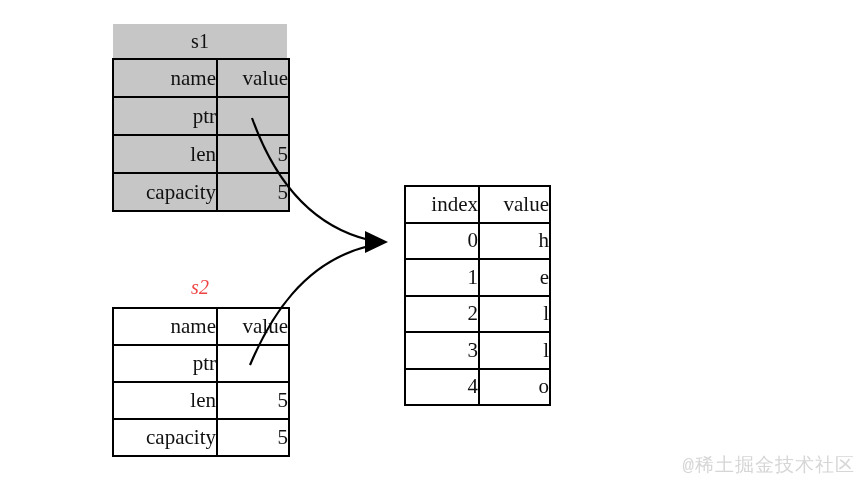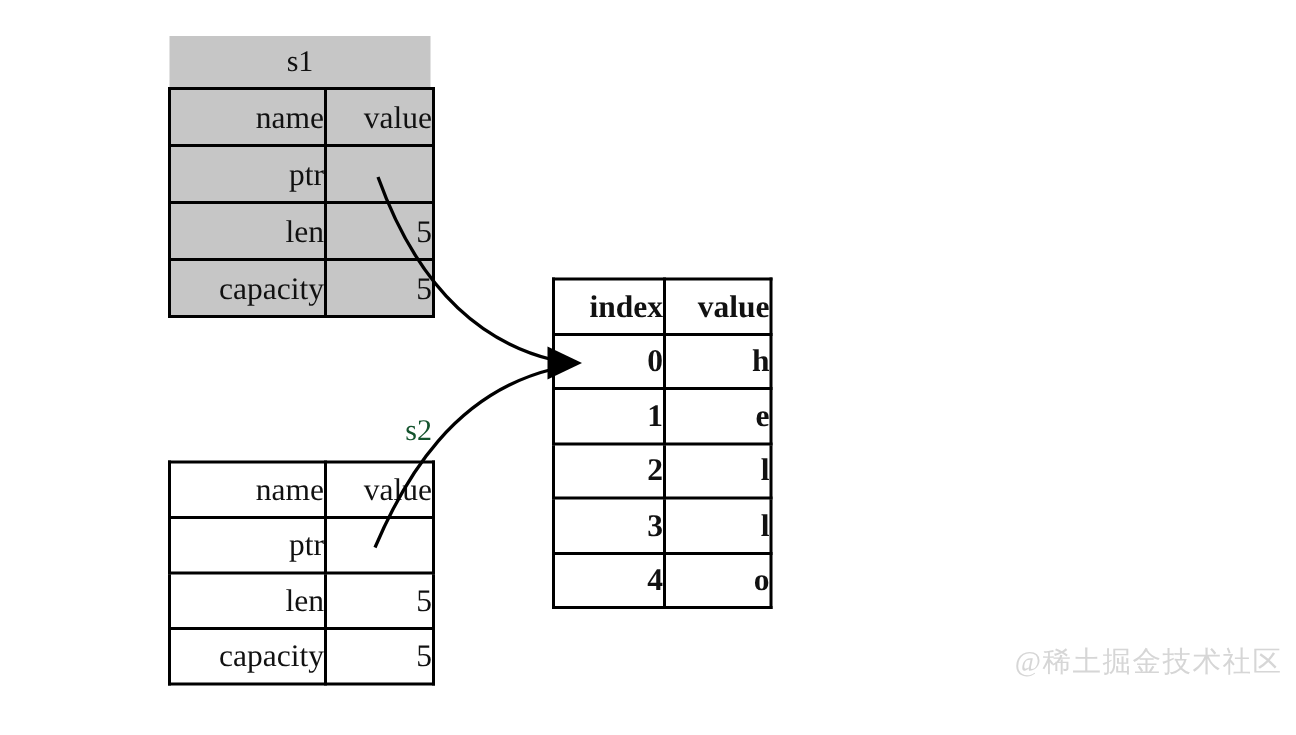--- a/index.html
+++ b/index.html
@@ -40,30 +40,30 @@
   #s1-table { left: 112px; top: 58px; width: 176px; }
   #s1-table td { height: 36px; background: var(--table-fill-moved, #c6c6c6); }
   #s1-table col.c-name  { width: 104px; }
   #s1-table col.c-value { width: 72px; }
 
   
   #s2-label {
     position: absolute;
     left: 112px; top: 276px;
     width: 176px; height: 26px;
-    text-align: right;
-    font-size: 20px; color: #14532d;
+    text-align: center;
+    font-size: 20px; color: #ef4444; font-style: italic;
   }
   #s2-table { left: 112px; top: 307px; width: 176px; }
   #s2-table td { height: 35px; background: var(--table-fill-normal, #ffffff); }
   #s2-table col.c-name  { width: 104px; }
   #s2-table col.c-value { width: 72px; }
 
   
-  #heap-table { left: 368px; top: 185px; width: 145px; font-weight: bold; }
+  #heap-table { left: 404px; top: 185px; width: 145px; }
   #heap-table td { height: 34.5px; background: var(--table-fill-normal, #ffffff); }
   #heap-table col.c-index { width: 74px; }
   #heap-table col.c-value { width: 71px; }
 
   
   #arrows {
     position: absolute; inset: 0;
     width: 864px; height: 490px;
     pointer-events: none;
     z-index: 5;
@@ -71,25 +71,25 @@
   #arrows path {
     fill: none;
     stroke: var(--arrow, #000);
     stroke-width: 2.2px;
   }
   #arrows polygon { fill: var(--arrow, #000); }
 
   
   #watermark {
     position: absolute;
-    right: 9px; top: 428px;
+    right: 9px; top: 452px;
     font-size: 19px;
     letter-spacing: 1px;
     color: var(--watermark, #d6d6d6);
-    font-family: Liberation Serif, serif;
+    font-family: Liberation Mono, monospace;
     user-select: none;
   }
 </style>
 </head>
 <body>
 
 <div class="canvas">
 
   <div class="title-bar">
     <span>s1</span>

